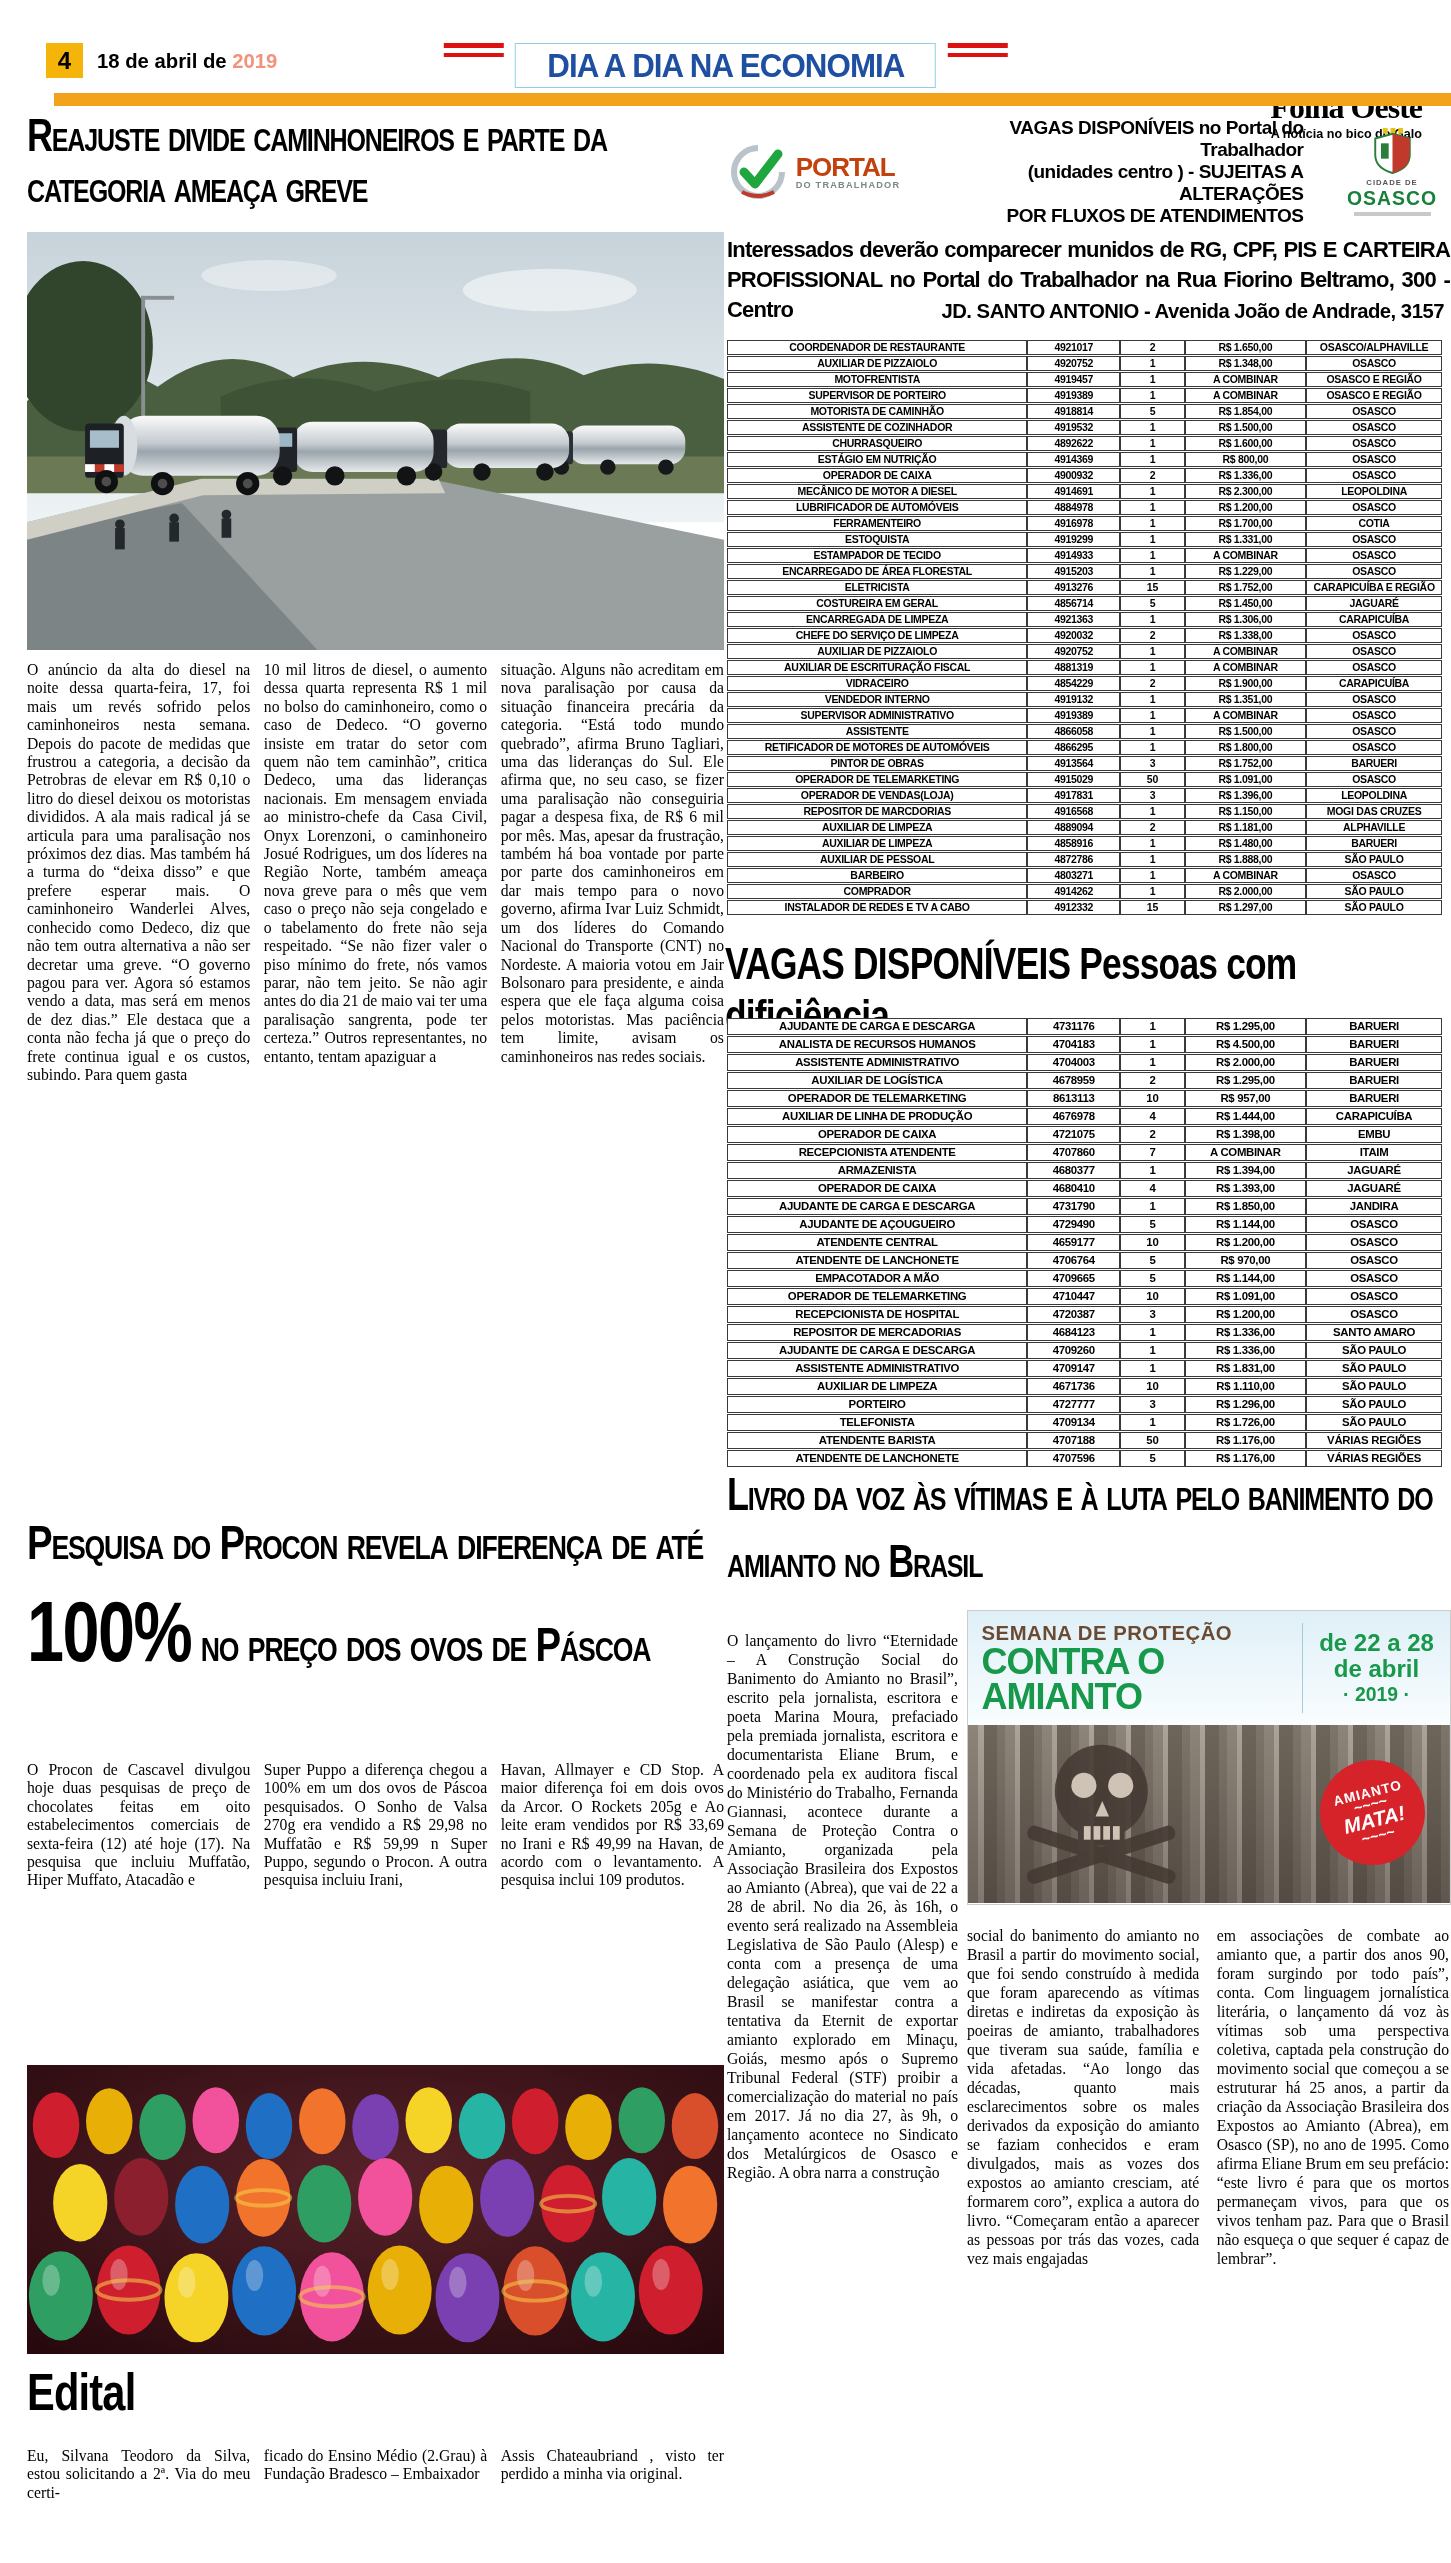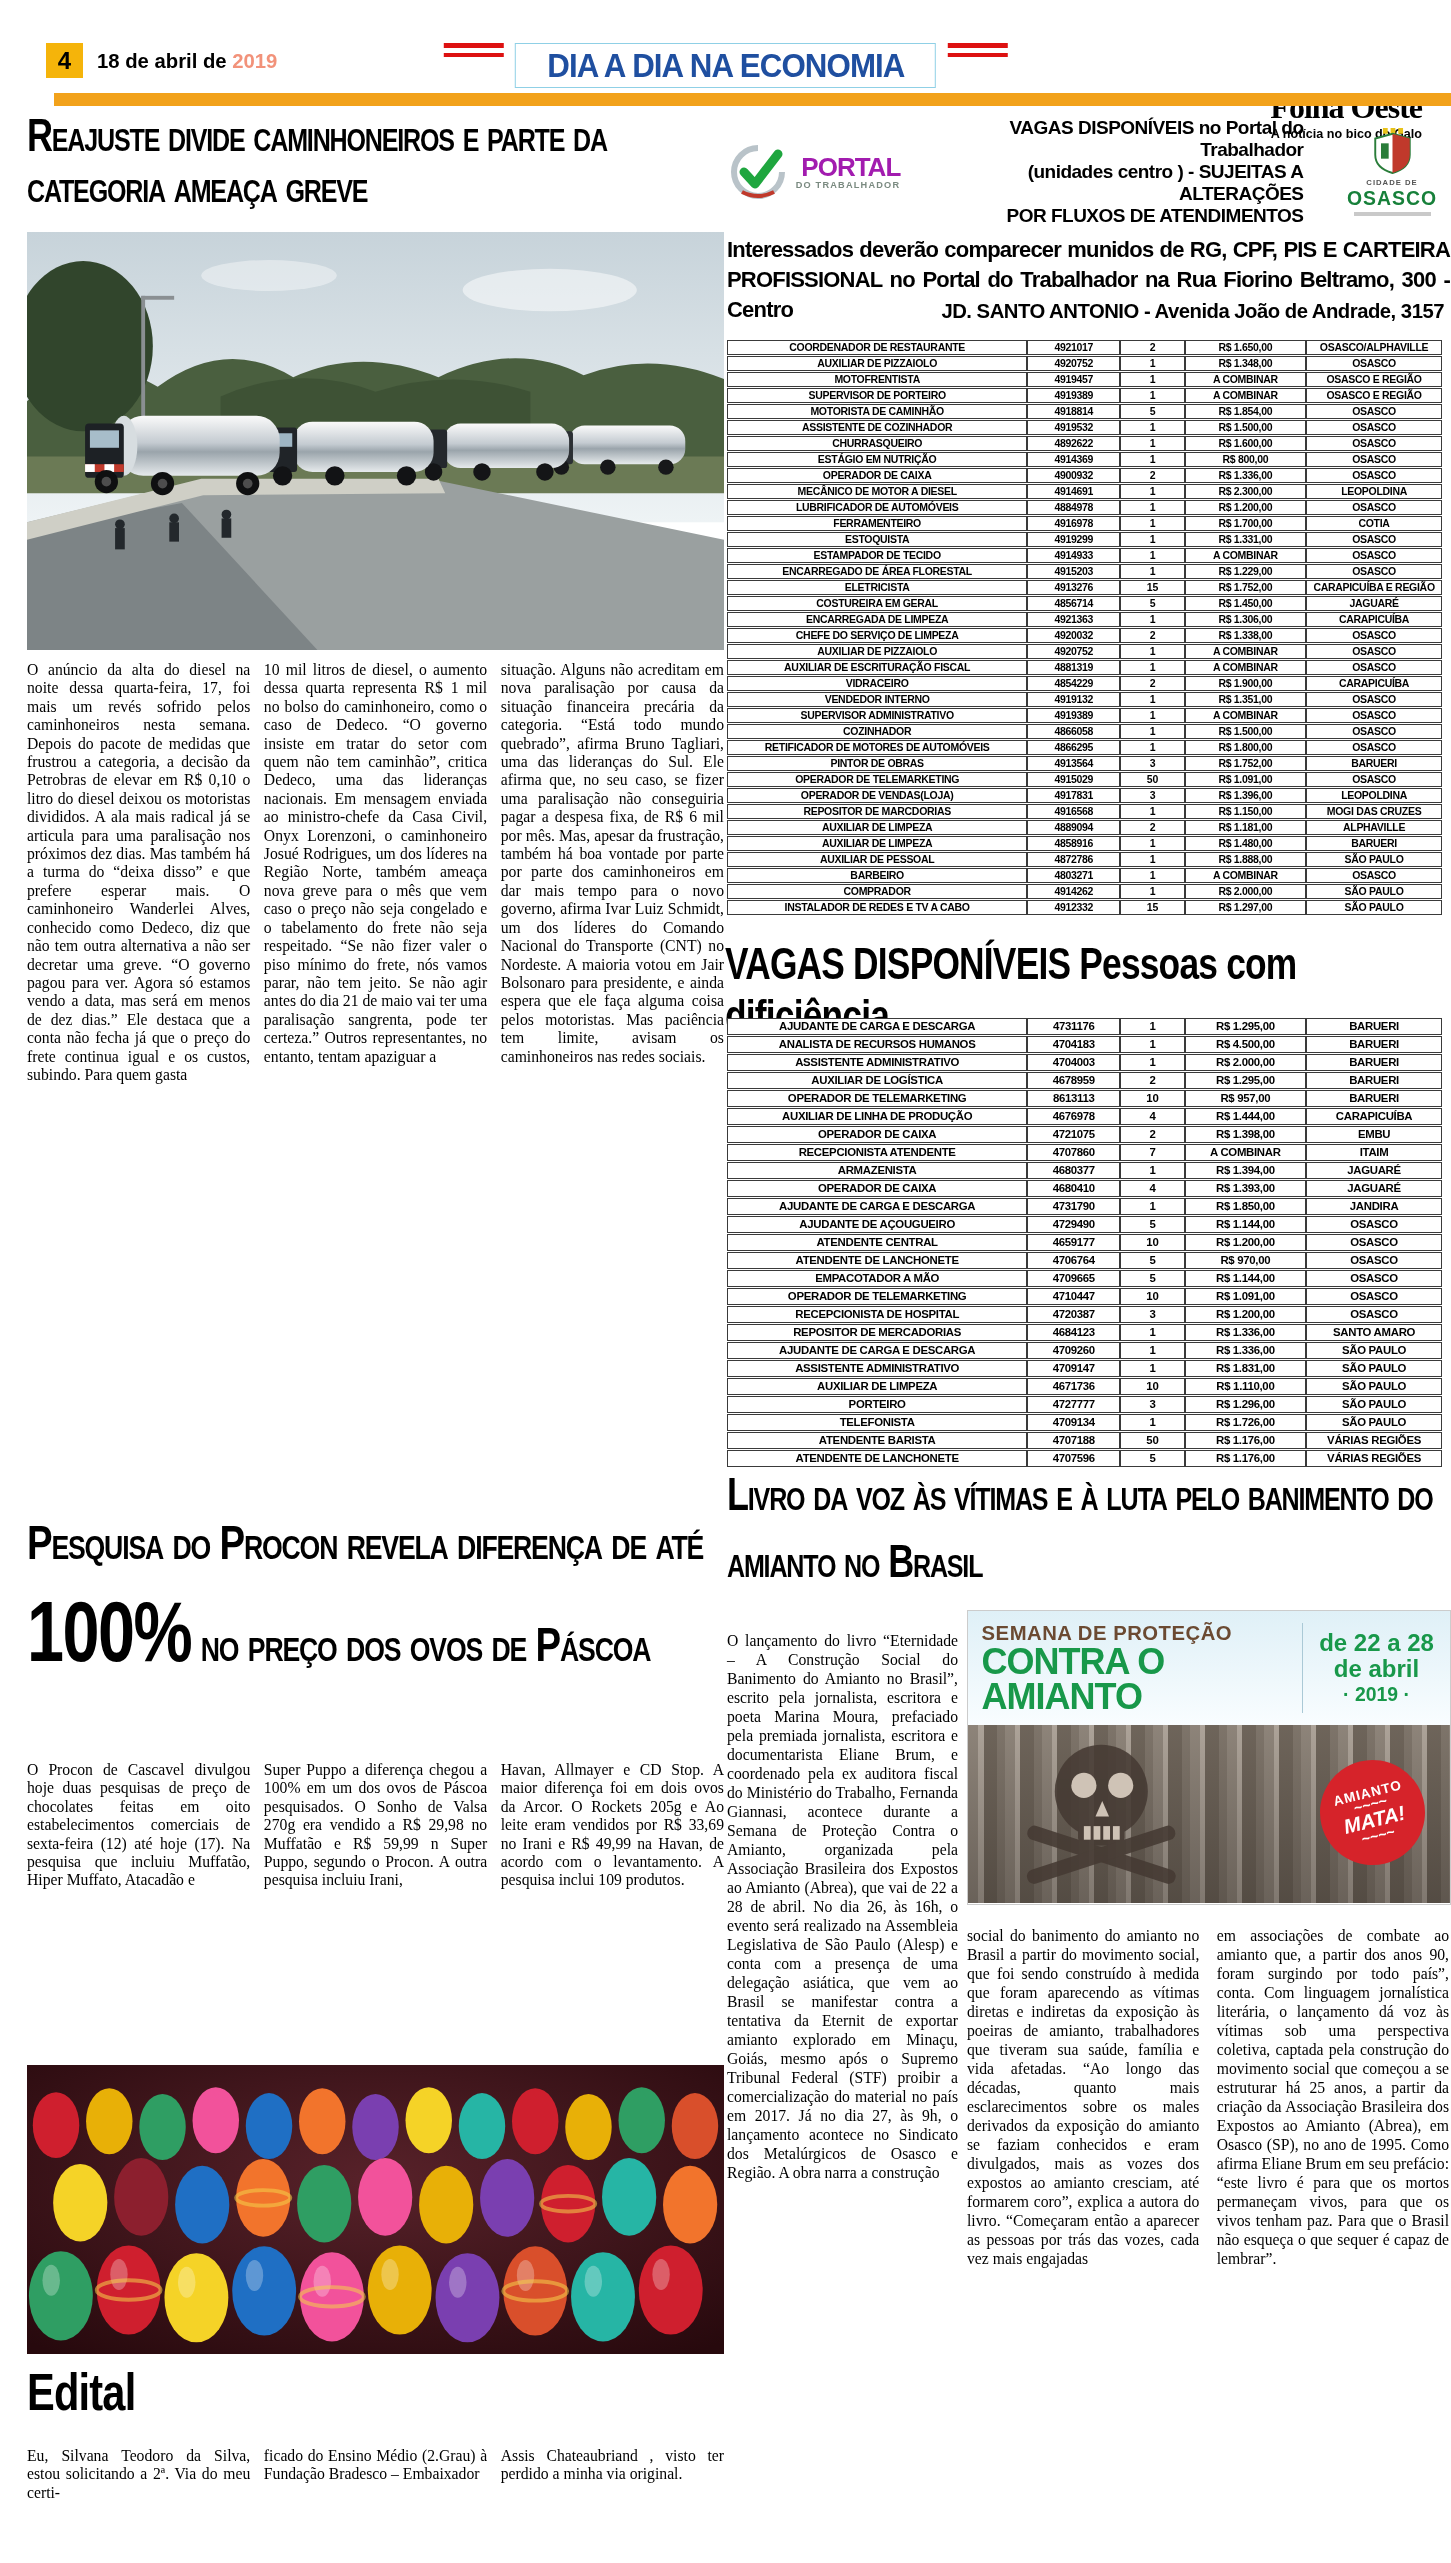--- a/index.html
+++ b/index.html
@@ -48,21 +48,21 @@
   .amianto-col23>div{flex:1;text-align:justify;font-size:15.7px;line-height:19px;}
   
   .photo{position:absolute;overflow:hidden;}
   .p-truck{left:27px;top:232px;width:697px;height:418px;}
   .p-eggs{left:27px;top:2065px;width:697px;height:289px;}
   .photo svg{display:block;width:100%;height:100%;}
   
   .logosrow{position:absolute;left:728px;top:114px;width:721px;height:116px;
             display:flex;align-items:center;justify-content:space-between;}
   .portal{display:flex;align-items:center;gap:7.7px;width:184px;}
-  .portal .pt1{font:700 26px "Liberation Sans",sans-serif;color:#a21caf;letter-spacing:-1px;line-height:1;text-align:right;}
+  .portal .pt1{font:700 26px "Liberation Sans",sans-serif;color:#c2410c;letter-spacing:-1px;line-height:1;}
   .portal .pt2{font:700 9.2px "Liberation Sans",sans-serif;color:#7A8A80;letter-spacing:1.2px;}
   .notice{width:360px;text-align:right;font:700 19px "Liberation Sans",sans-serif;
           letter-spacing:-0.5px;line-height:22px;}
   .osasco{width:114px;text-align:center;}
   .osasco .o1{font:700 7.7px "Liberation Sans",sans-serif;color:#555;letter-spacing:1px;}
   .osasco .o2{font:700 19.4px "Liberation Sans",sans-serif;color:#17803A;letter-spacing:1px;}
   .osasco .o3{height:3.9px;width:77px;margin:1.9px auto 0;background:#c9c9c9;}
   .instructions{position:absolute;left:727px;top:235px;width:723px;
                 font:700 22px "Liberation Sans",sans-serif;letter-spacing:-0.8px;
                 line-height:30px;text-align:justify;text-align-last:justify;}
@@ -416,21 +416,21 @@
           <td>OSASCO</td>
         </tr>
         <tr>
           <td>SUPERVISOR ADMINISTRATIVO</td>
           <td>4919389</td>
           <td>1</td>
           <td>A COMBINAR</td>
           <td>OSASCO</td>
         </tr>
         <tr>
-          <td>COZINHADOR</td>
+          <td>ASSISTENTE</td>
           <td>4866058</td>
           <td>1</td>
           <td>R$ 1.500,00</td>
           <td>OSASCO</td>
         </tr>
         <tr>
           <td>RETIFICADOR DE MOTORES DE AUTOMÓVEIS</td>
           <td>4866295</td>
           <td>1</td>
           <td>R$ 1.800,00</td>

